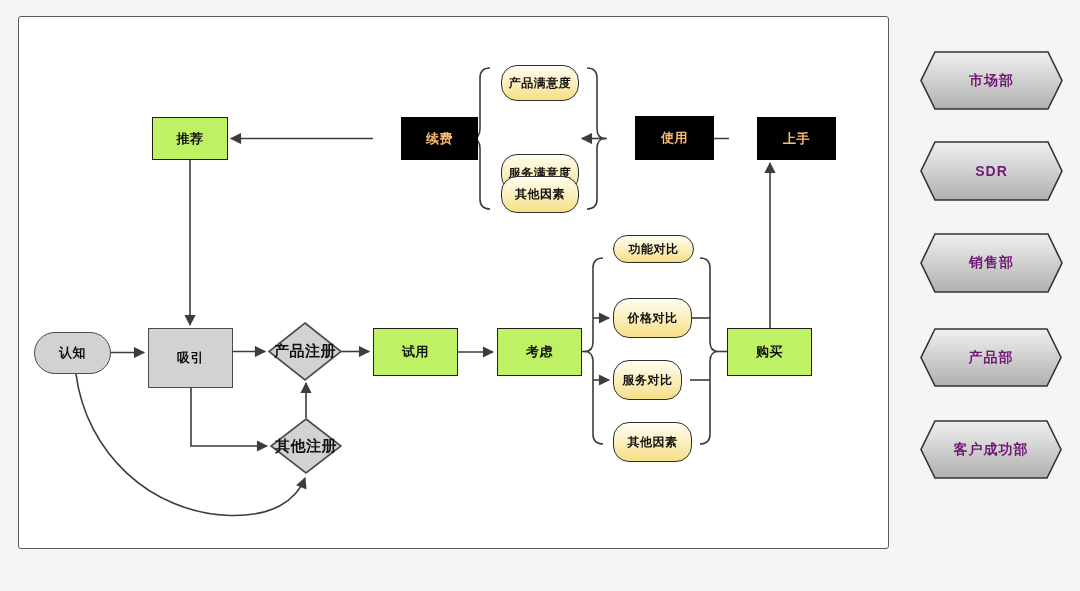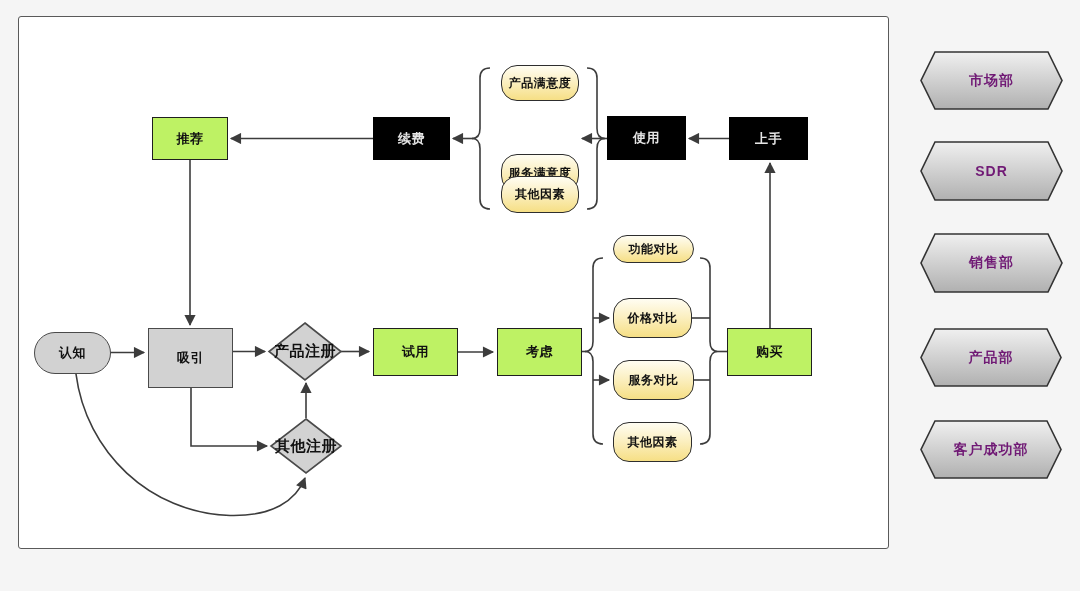--- a/index.html
+++ b/index.html
@@ -14,21 +14,21 @@
     background:#FFFFFF;border:1.6px solid #5a5a5a;border-radius:3px;
     box-sizing:border-box;
   }
   svg.wires{position:absolute;left:0;top:0;width:1080px;height:591px;z-index:2;}
   .node{
     position:absolute;z-index:3;display:flex;align-items:center;justify-content:center;
     box-sizing:border-box;text-align:left;
     font-size:13px;font-weight:700;color:#111;letter-spacing:0.5px;
   }
   .box-yellow{background:#bef264;border:1.8px solid #1f1f1f;}
-  .box-black{background:#000000;border:1.8px solid #000000;color:#e5e5e5;}
+  .box-black{background:#000000;border:1.8px solid #000000;color:#fdba74;margin-left:28px;}
   .box-gray{background:#D2D2D2;border:1.6px solid #4a4a4a;}
   .stadium{border-radius:22px;}
   .pill{
     background:linear-gradient(180deg,#FFFDF2 0%,#FBEFC0 48%,#F6DF85 100%);
     border:1.6px solid #2e2e2e;border-radius:16px;font-size:12px;
   }
   .overlay{background:transparent;border:none;}
   .diamond-label{font-size:15px;}
   .hex-label{font-size:14px;color:#701a75;letter-spacing:1px;}
 </style>
@@ -100,20 +100,20 @@
 
 <div class="node overlay diamond-label" style="left:269px;top:323px;width:72px;height:57px;">产品注册</div>
 <div class="node overlay diamond-label" style="left:271px;top:419px;width:70px;height:54px;">其他注册</div>
 
 <div class="node pill" style="left:501px;top:65px;width:78px;height:36px;">产品满意度</div>
 <div class="node pill" style="left:501px;top:120px;width:78px;height:38px;margin-top:34px;">服务满意度</div>
 <div class="node pill" style="left:501px;top:176px;width:78px;height:37px;">其他因素</div>
 
 <div class="node pill" style="left:613px;top:235px;width:81px;height:28px;">功能对比</div>
 <div class="node pill" style="left:613px;top:298px;width:79px;height:40px;">价格对比</div>
-<div class="node pill" style="left:613px;top:360px;width:81px;height:40px;font-family:Liberation Serif, serif;">服务对比</div>
+<div class="node pill" style="left:613px;top:360px;width:69px;height:40px;font-family:Liberation Serif, serif;">服务对比</div>
 <div class="node pill" style="left:613px;top:422px;width:79px;height:40px;">其他因素</div>
 
 <div class="node overlay hex-label" style="left:921px;top:52px;width:141px;height:57px;">市场部</div>
 <div class="node overlay hex-label" style="left:921px;top:142px;width:141px;height:58px;">SDR</div>
 <div class="node overlay hex-label" style="left:921px;top:234px;width:141px;height:58px;">销售部</div>
 <div class="node overlay hex-label" style="left:921px;top:329px;width:140px;height:57px;">产品部</div>
 <div class="node overlay hex-label" style="left:921px;top:421px;width:140px;height:57px;">客户成功部</div>
 
 </body></html>

